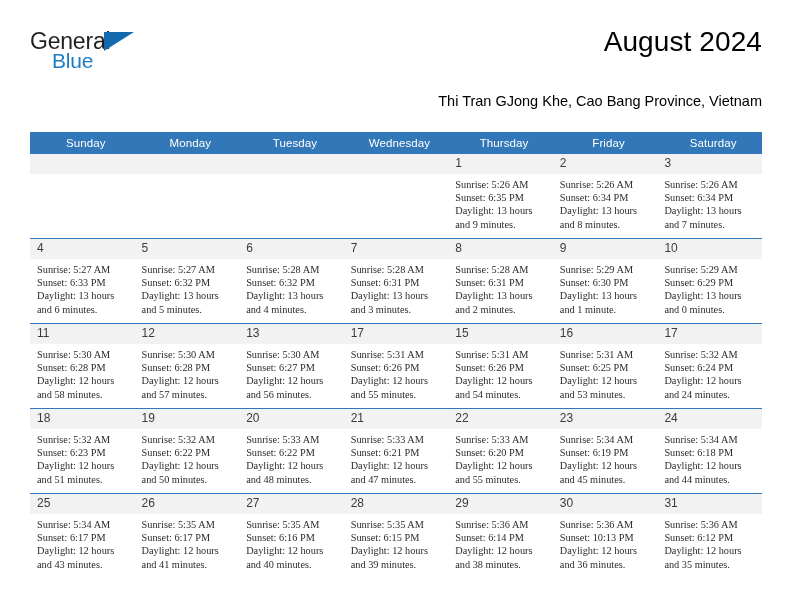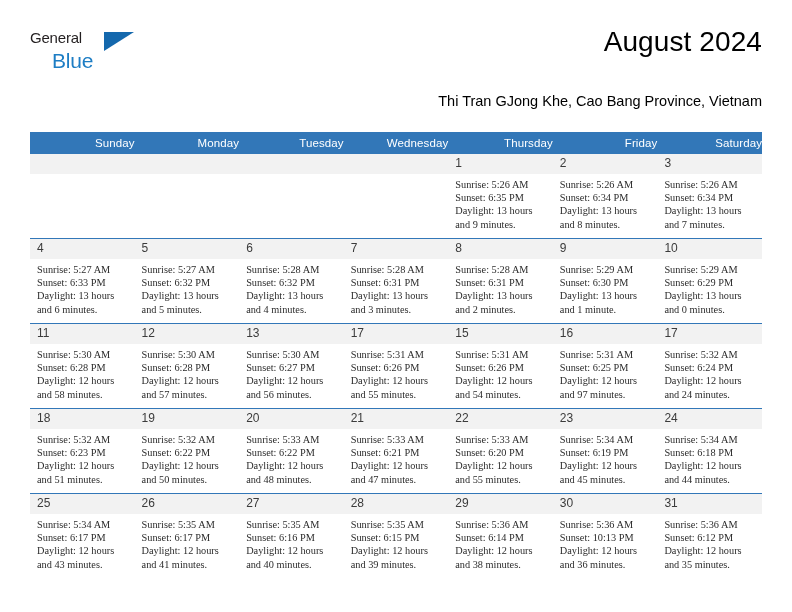--- a/index.html
+++ b/index.html
@@ -34,21 +34,21 @@
     position: relative;
     width: 120px;
     height: 52px;
     line-height: 1;
     user-select: none;
   }
   .logo-general {
     position: absolute;
     left: 0;
     top: 4px;
-    font-size: 15px;
+    font-size: 23px;
     color: #231f20;
     letter-spacing: -0.2px;
   }
   .logo-blue {
     position: absolute;
     left: 22px;
     top: 24px;
     font-size: 21px;
     color: #1d7dc4;
     letter-spacing: -0.2px;
@@ -87,21 +87,21 @@
   .calendar {
     width: 732px;
     border-collapse: collapse;
     table-layout: fixed;
   }
   .calendar thead th {
     background: #3277b8;
     color: #ffffff;
     font-weight: normal;
     font-size: 11.5px;
-    text-align: right;
+    text-align: center;
     padding: 5px 0 5px 7px;
     height: 11px;
     letter-spacing: 0.1px;
   }
   .calendar td {
     vertical-align: top;
     width: 104.57px;
     height: 84px;
     padding: 0;
     border-top: 1px solid #3277b8;
@@ -341,21 +341,21 @@
             <div>Daylight: 12 hours</div>
             <div>and 54 minutes.</div>
           </div>
         </td>
         <td>
           <div class="daynum">16</div>
           <div class="details">
             <div>Sunrise: 5:31 AM</div>
             <div>Sunset: 6:25 PM</div>
             <div>Daylight: 12 hours</div>
-            <div>and 97 minutes.</div>
+            <div>and 53 minutes.</div>
           </div>
         </td>
         <td>
           <div class="daynum">17</div>
           <div class="details">
             <div>Sunrise: 5:32 AM</div>
             <div>Sunset: 6:24 PM</div>
             <div>Daylight: 12 hours</div>
             <div>and 24 minutes.</div>
           </div>

